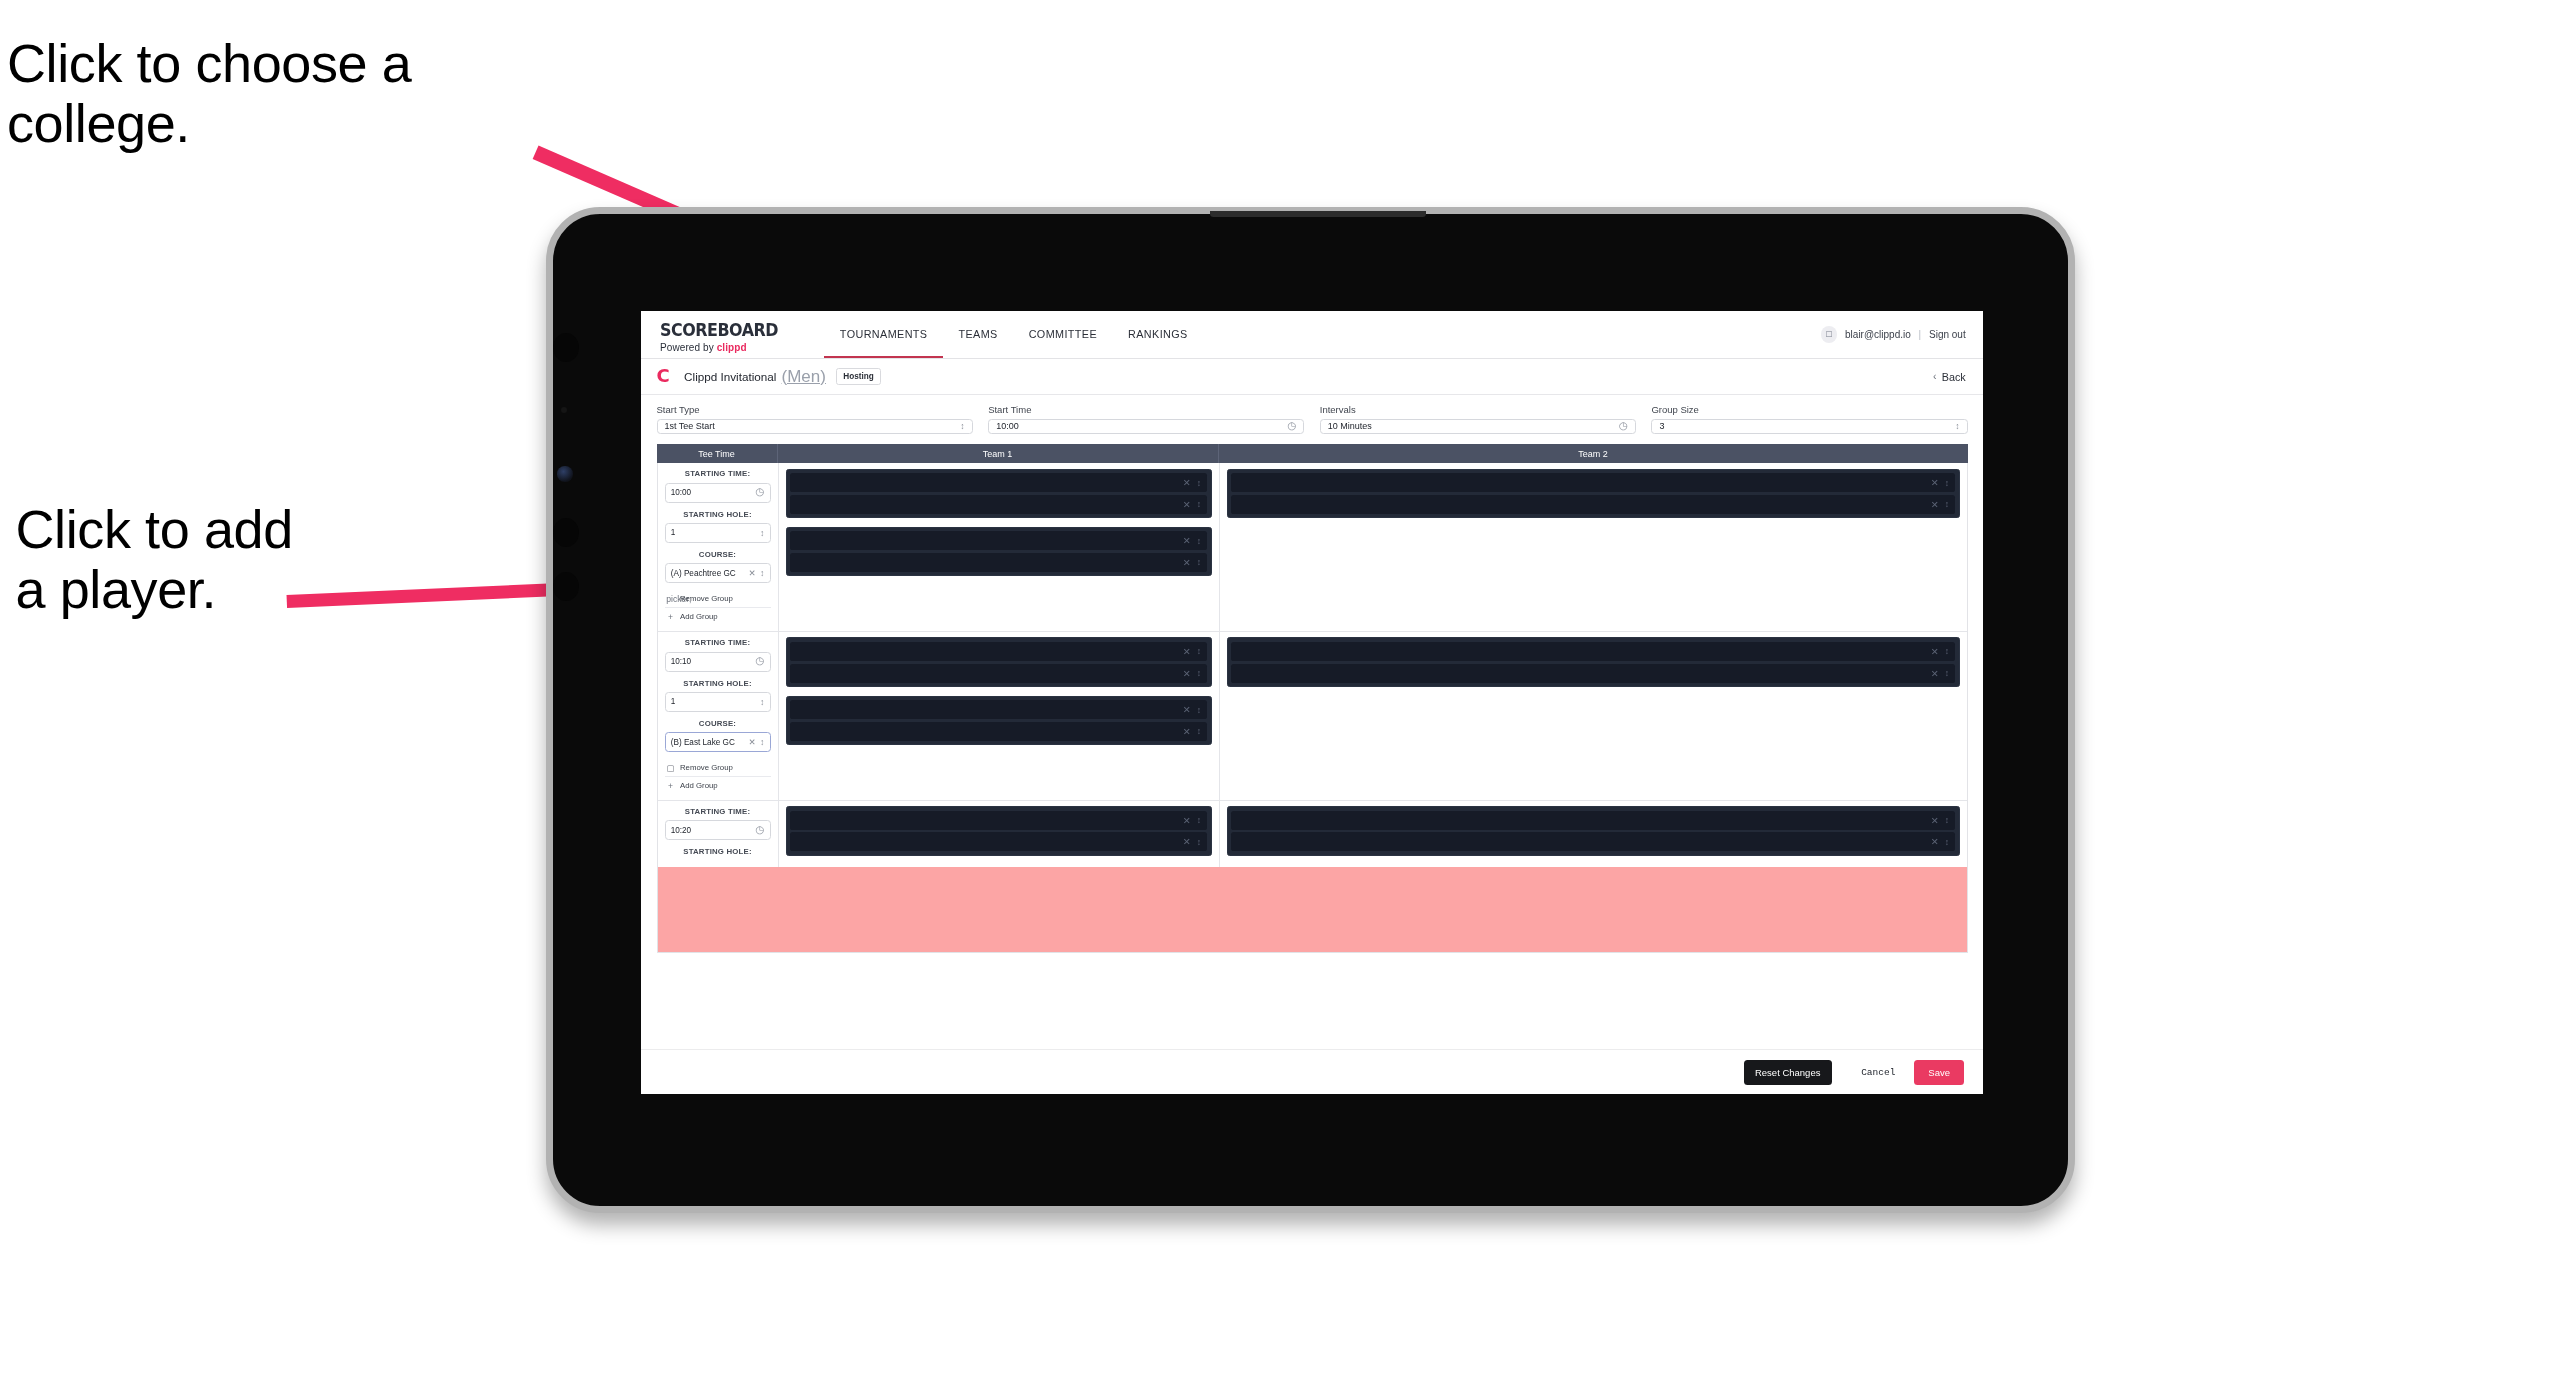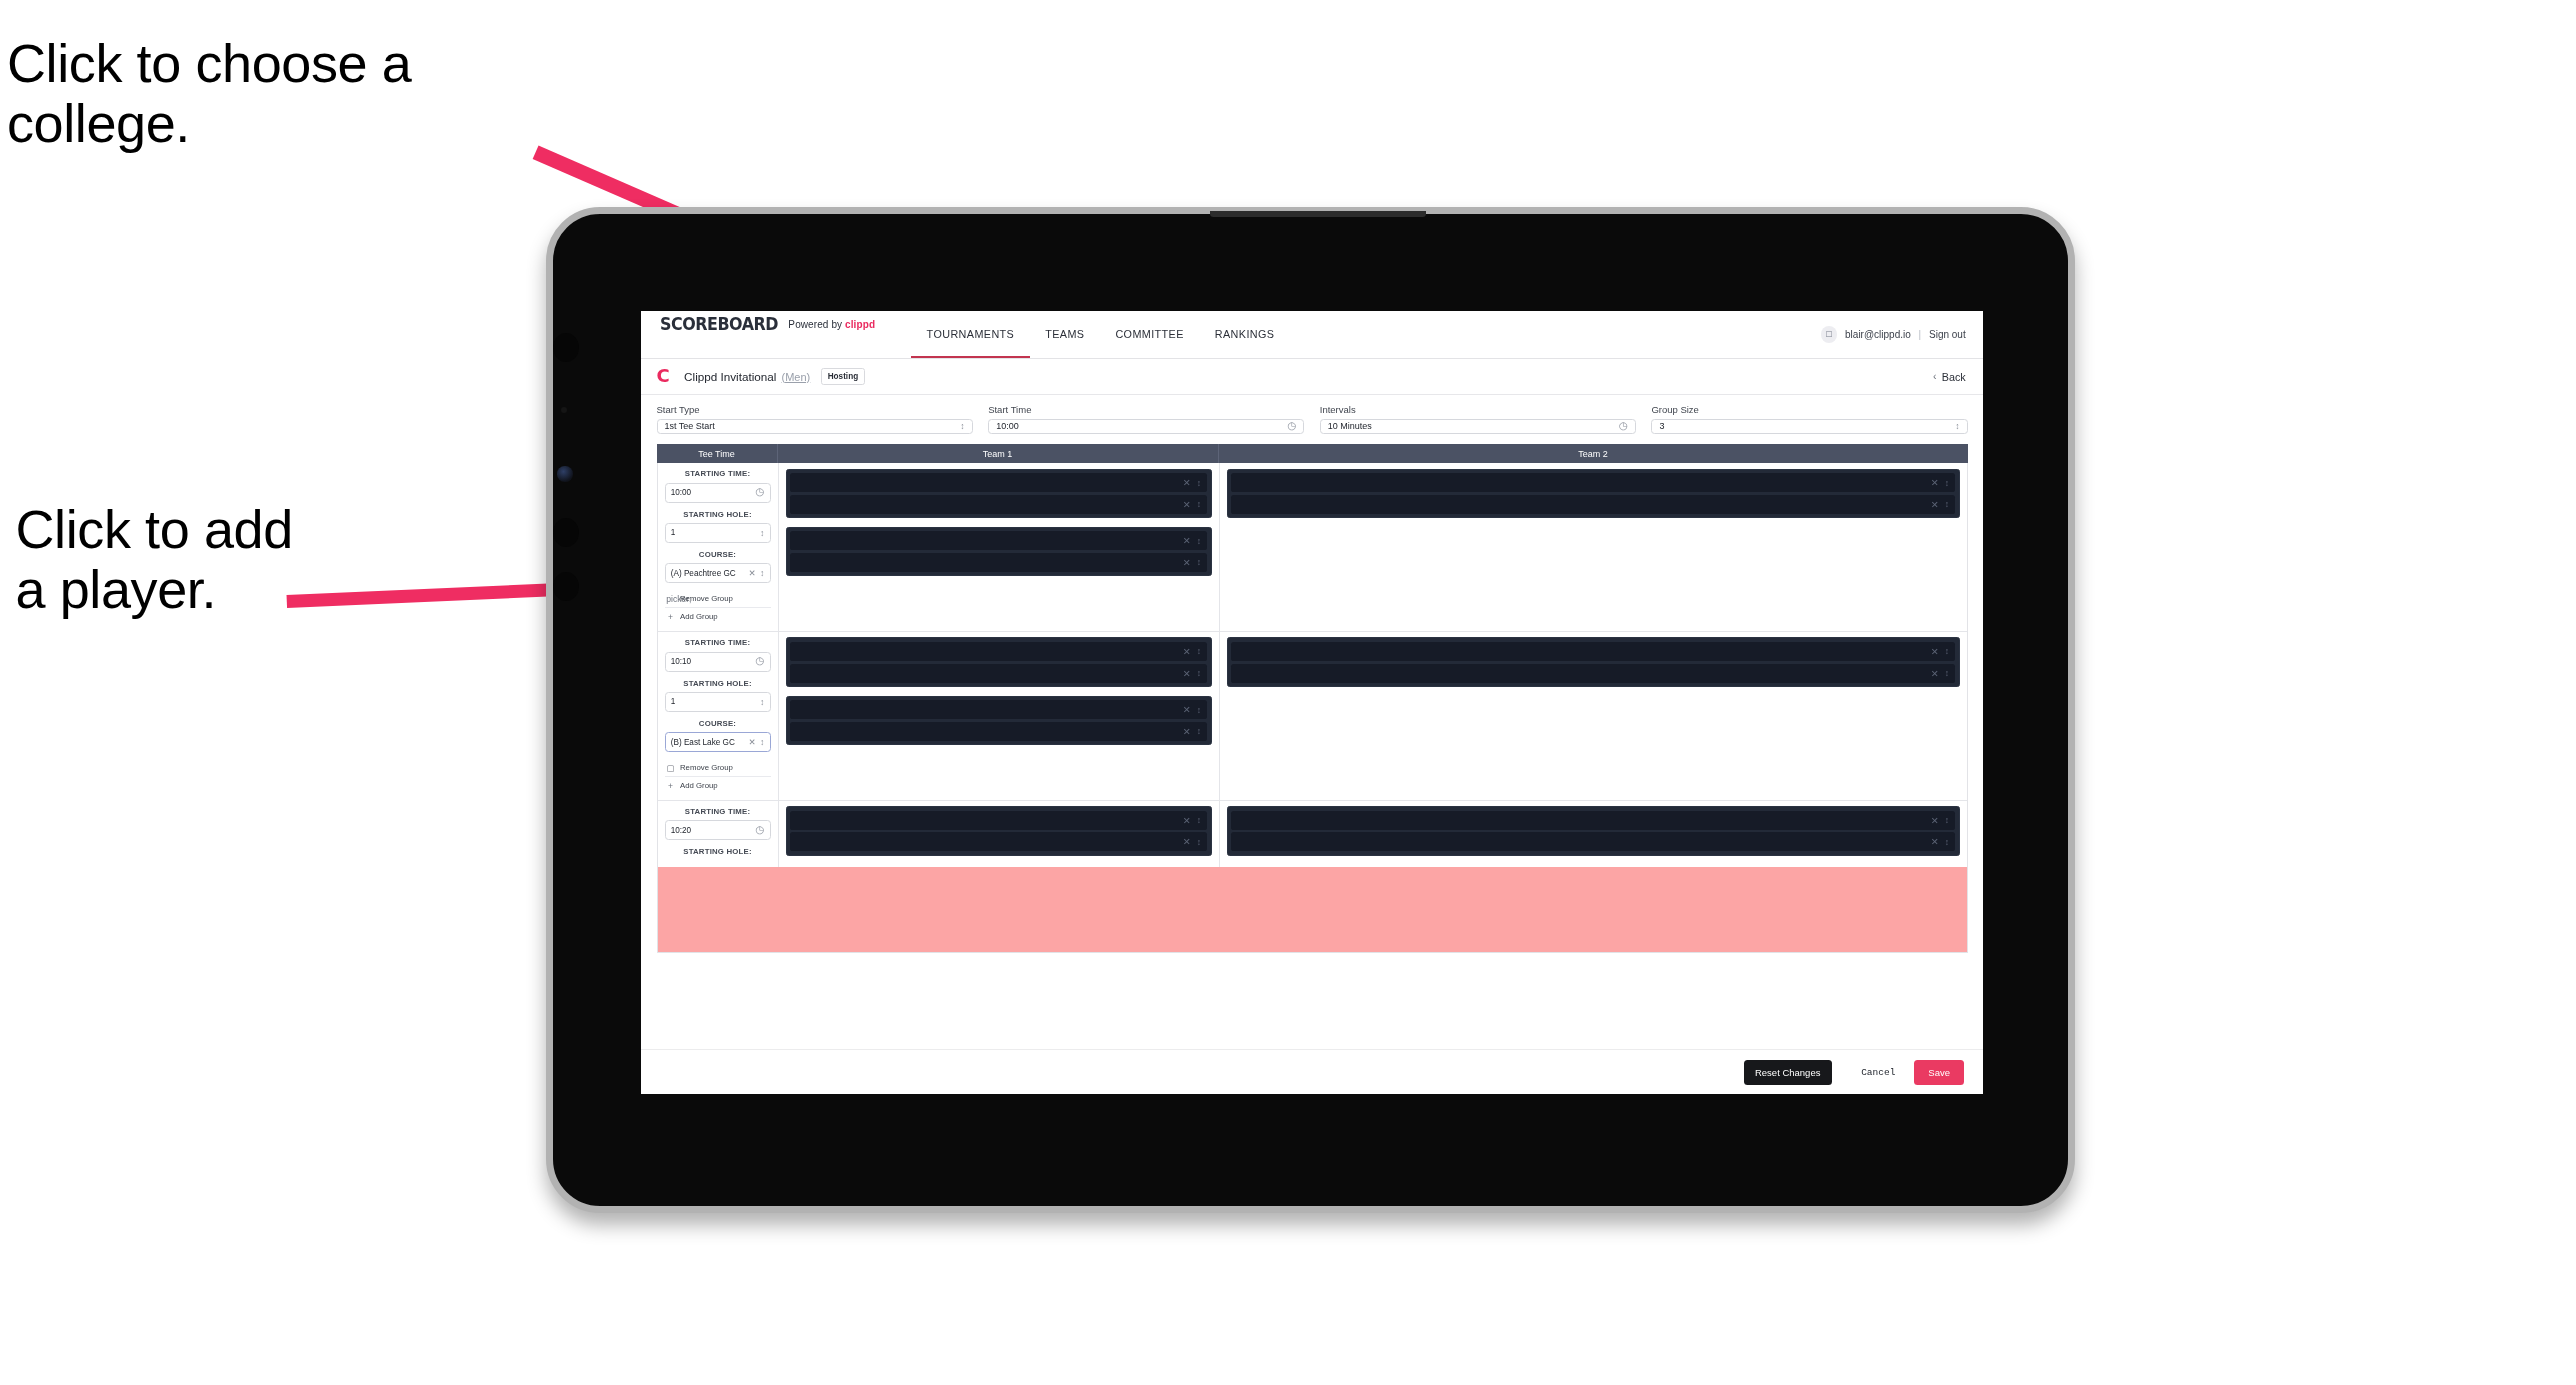--- a/index.html
+++ b/index.html
@@ -53,21 +53,21 @@
     background: #ffffff;
     overflow: hidden;
   }
 
   
   #app-header {
     position: relative; height: 48px; background: #fff;
     border-bottom: 0.9px solid #e3e3e6;
     display: flex; align-items: stretch;
   }
-  #brand { padding: 5.2px 12px 0 19px; display: flex; justify-content: flex-end; }
+  #brand { padding: 5.2px 12px 0 19px; display: flex; flex-direction: column; justify-content: center; }
   #brand-title {
     font-family: "DejaVu Sans", sans-serif;
     font-weight: 700; font-size: 17.3px; letter-spacing: -0.5px;
     color: #2a2f3a; line-height: 1;
     transform: scaleX(0.92); transform-origin: left center;
   }
   #brand-sub { font-size: 10px; color: #2a2f3a; margin-top: 2.6px; letter-spacing: 0.1px;}
   #brand-sub .clippd { color: #ea2a5f; font-weight: 700; }
 
   #main-nav { display: flex; align-items: stretch; margin-left: 24px; }
@@ -95,21 +95,21 @@
   #tour-bar {
     height: 36px; display: flex; align-items: center; padding: 0 17.3px 0 15.5px;
     border-bottom: 0.9px solid #e7e7ea; background: #fff;
   }
   #c-logo {
     width: 19px; height: 19px; color: #ea2a5f;
     font-family: "DejaVu Sans", sans-serif; font-weight: 700; font-size: 18px;
     line-height: 17.3px; margin-right: 8.6px;
   }
   #tour-name { font-size: 11.7px; color: #23272f; }
-  #tour-gender { font-size: 11px; color: #9aa0ab; margin-left: 5.2px; text-decoration: underline; }
+  #tour-gender { font-size: 17px; color: #9aa0ab; margin-left: 5.2px; text-decoration: underline; }
   #hosting-chip {
     margin-left: 10.4px; border: 0.9px solid #d9dade; border-radius: 2.6px;
     padding: 2.6px 6px; font-size: 8.2px; font-weight: 700; color: #2b2f38; text-align: center;
   }
   #back-btn { margin-left: auto; display: flex; align-items: center; gap: 5.2px; font-size: 10.8px; color: #2b2f38; cursor: pointer;}
   #back-chev { font-size: 10.4px; color: #6c717c; }
 
   
   #filters { display: flex; gap: 15.5px; padding: 8.6px 15.5px 7px 15.5px; background: #fff; }
   .filter { flex: 1; }

